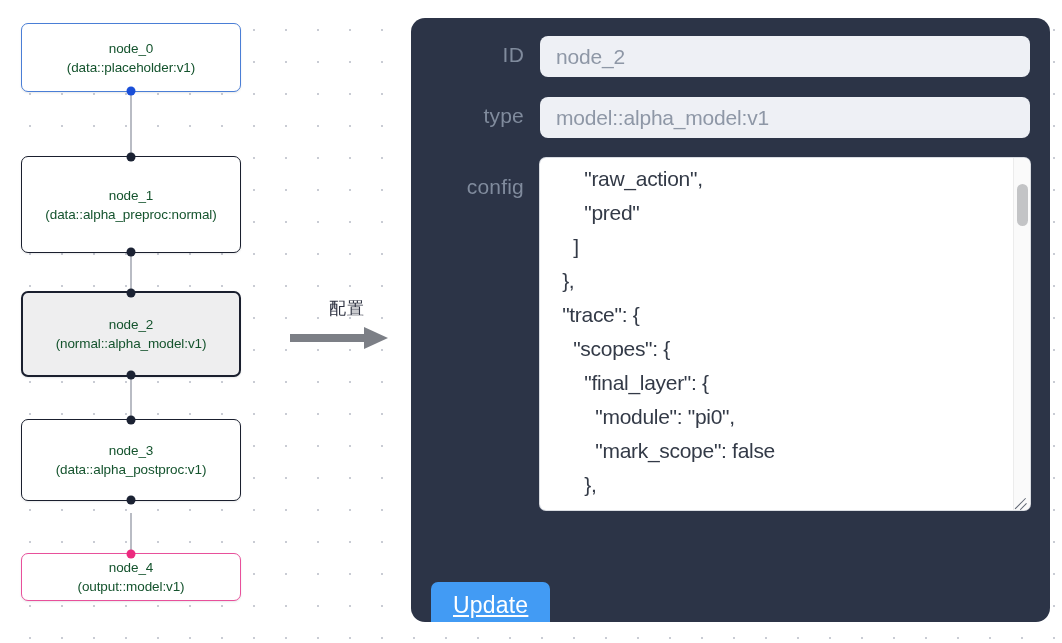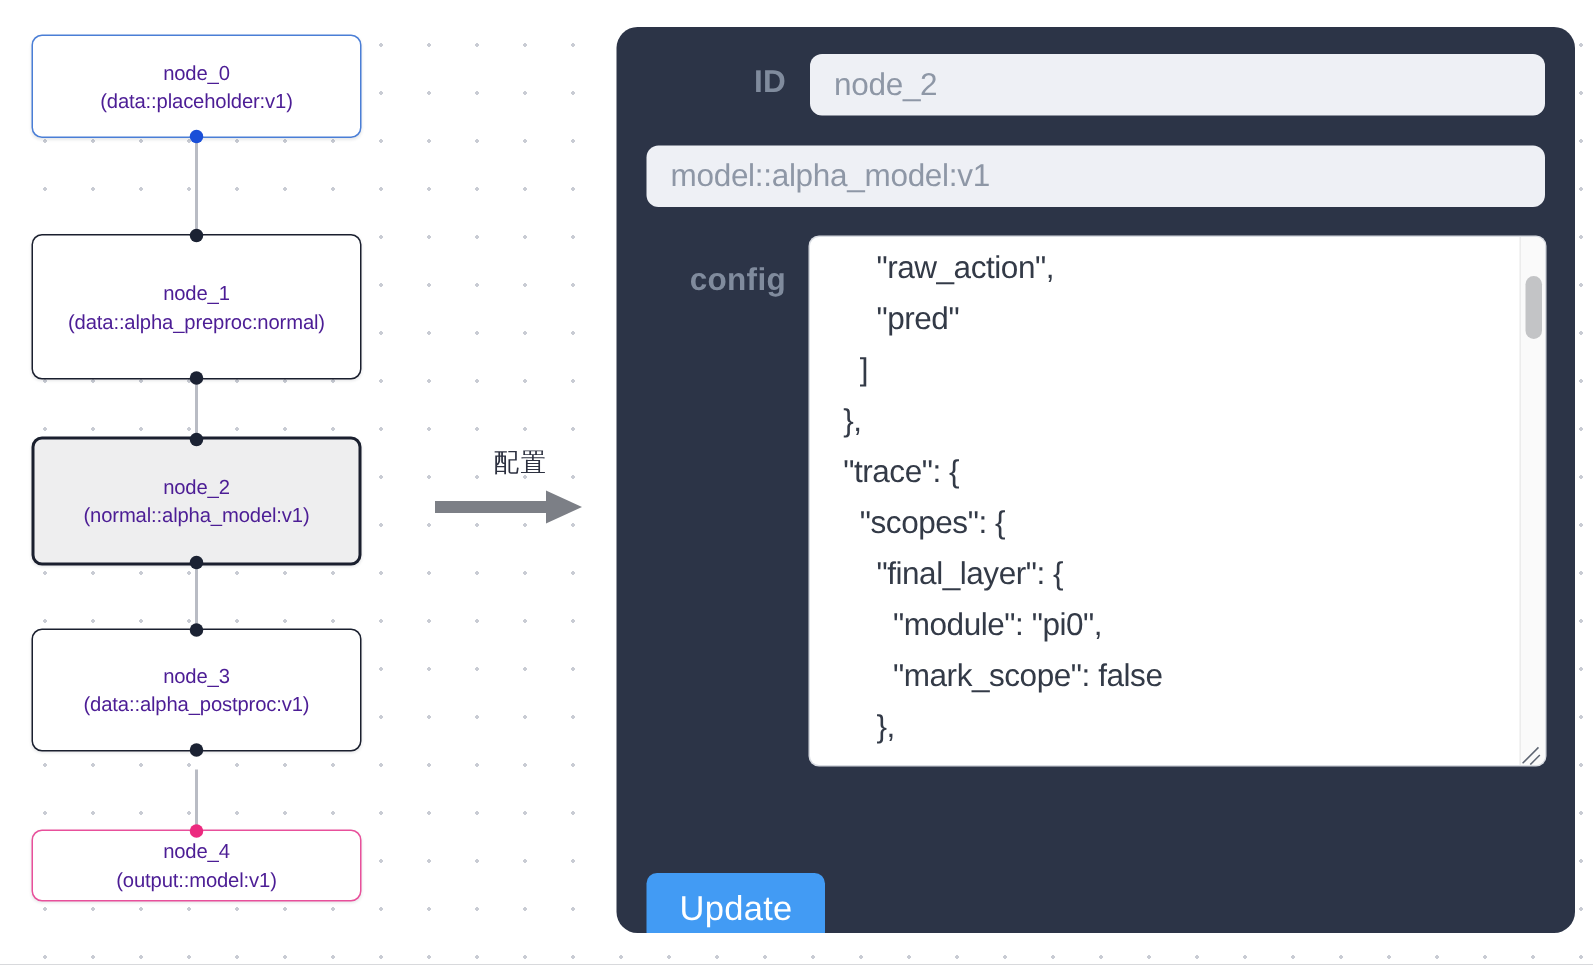--- a/index.html
+++ b/index.html
@@ -31,21 +31,21 @@
     position: absolute;
     box-sizing: border-box;
     width: 220px;
     background: #ffffff;
     border: 1.5px solid #1a1f2e;
     border-radius: 7px;
     display: flex;
     align-items: center;
     justify-content: center;
     text-align: center;
-    color: #4c1d95;
+    color: #14532d;
     font-size: 13.5px;
     line-height: 19px;
     letter-spacing: -0.1px;
     padding: 4px 8px;
     box-shadow: 0 1px 2px rgba(20,25,40,0.10);
   }
   .node .nlabel { display: block; }
 
   .node.n-input  { border-color: #4a7ed6; border-width: 1.5px; }
   .node.n-sel    { background: #eeeeef; border-color: #1a1f2e; border-width: 2.5px; }
@@ -132,21 +132,20 @@
   .field-label {
     width: 109px;
     flex: 0 0 109px;
     text-align: right;
     padding-right: 16px;
     box-sizing: border-box;
     color: #808b9d;
     font-size: 21px;
     line-height: 38px;
     letter-spacing: 0.2px;
-    font-weight: bold;
   }
   .field-label.config-label { line-height: 34px; padding-top: 12px; }
 
   .text-input {
     flex: 1 1 auto;
     height: 41px;
     background: #eef0f5;
     border: none;
     border-radius: 8px;
     color: #8e97a6;
@@ -225,20 +224,21 @@
     background: #429bf4;
     color: #ffffff;
     border: none;
     border-radius: 7px;
     font-family: "Liberation Sans", sans-serif;
     font-size: 23px;
     letter-spacing: 0.2px;
     cursor: pointer;
     display: flex;
     align-items: center;
+    text-decoration: underline;
   }
 </style>
 </head>
 <body>
 
 <div id="canvas">
 
   <div class="edge" style="top:92px;height:64px;"></div>
   <div class="edge" style="top:249px;height:42px;"></div>
   <div class="edge" style="top:377px;height:42px;"></div>
@@ -297,20 +297,21 @@
 </div>
 
 <div id="panel">
 
   <div class="field-row">
     <div class="field-label">ID</div>
     <input class="text-input" type="text" value="node_2" style="">
   </div>
 
   <div class="field-row">
+    <div class="field-label">type</div>
     <input class="text-input" type="text" value="model::alpha_model:v1" style="">
   </div>
 
   <div class="field-row">
     <div class="field-label config-label">config</div>
     <div class="ta-wrap">
       <pre class="ta-text">        "raw_action",
         "pred"
       ]
     },

